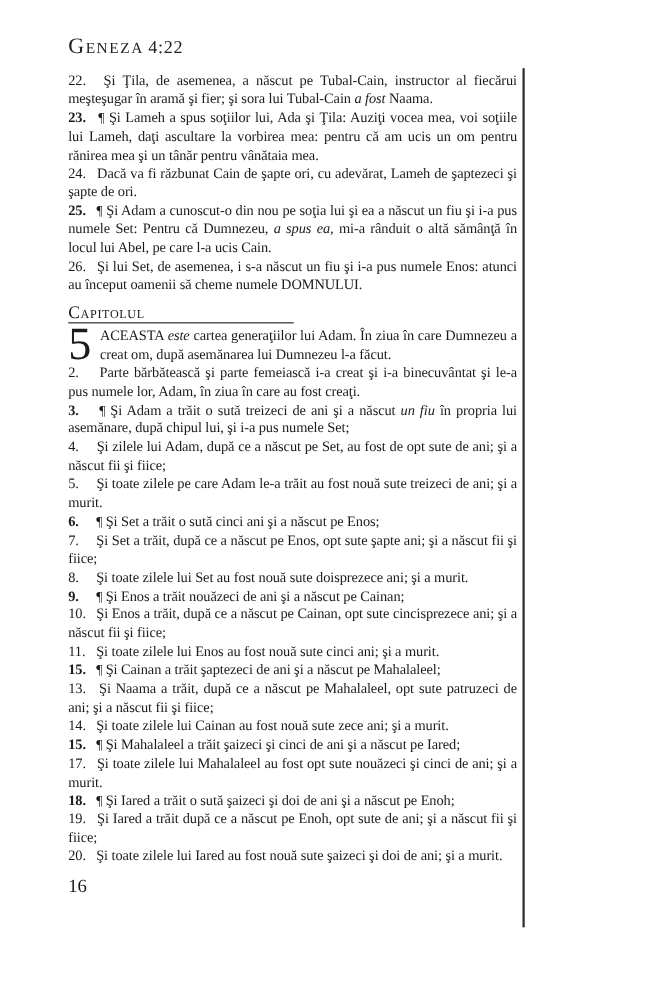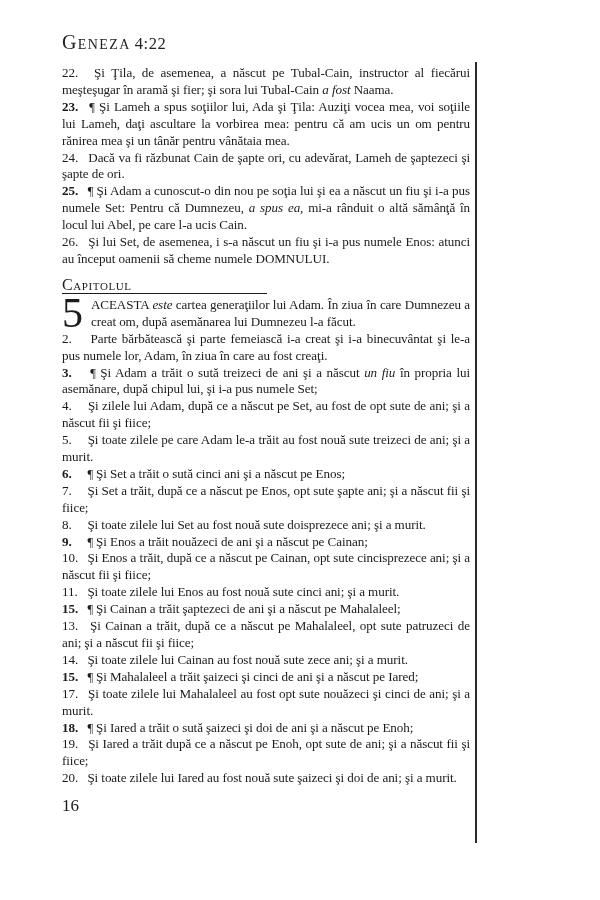--- a/index.html
+++ b/index.html
@@ -79,21 +79,21 @@
         <p class="verse"><span class="vnum bold">3.</span>&nbsp; <span class="pilcrow">¶ </span><span>Şi Adam a trăit o sută treizeci de ani şi a născut </span><i>un fiu</i><span> în propria lui asemănare, după chipul lui, şi i-a pus numele Set;</span></p>
         <p class="verse"><span class="vnum">4.</span>&nbsp; <span>Şi zilele lui Adam, după ce a născut pe Set, au fost de opt sute de ani; şi a născut fii şi fiice;</span></p>
         <p class="verse"><span class="vnum">5.</span>&nbsp; <span>Şi toate zilele pe care Adam le-a trăit au fost nouă sute treizeci de ani; şi a murit.</span></p>
         <p class="verse"><span class="vnum bold">6.</span>&nbsp; <span class="pilcrow">¶ </span><span>Şi Set a trăit o sută cinci ani şi a născut pe Enos;</span></p>
         <p class="verse"><span class="vnum">7.</span>&nbsp; <span>Şi Set a trăit, după ce a născut pe Enos, opt sute şapte ani; şi a născut fii şi fiice;</span></p>
         <p class="verse"><span class="vnum">8.</span>&nbsp; <span>Şi toate zilele lui Set au fost nouă sute doisprezece ani; şi a murit.</span></p>
         <p class="verse"><span class="vnum bold">9.</span>&nbsp; <span class="pilcrow">¶ </span><span>Şi Enos a trăit nouăzeci de ani şi a născut pe Cainan;</span></p>
         <p class="verse"><span class="vnum">10.</span>&nbsp; <span>Şi Enos a trăit, după ce a născut pe Cainan, opt sute cincisprezece ani; şi a născut fii şi fiice;</span></p>
         <p class="verse"><span class="vnum">11.</span>&nbsp; <span>Şi toate zilele lui Enos au fost nouă sute cinci ani; şi a murit.</span></p>
         <p class="verse"><span class="vnum bold">15.</span>&nbsp; <span class="pilcrow">¶ </span><span>Şi Cainan a trăit şaptezeci de ani şi a născut pe Mahalaleel;</span></p>
-        <p class="verse"><span class="vnum">13.</span>&nbsp; <span>Şi Cainan a trăit, după ce a născut pe Mahalaleel, opt sute patruzeci de ani; şi a născut fii şi fiice;</span></p>
+        <p class="verse"><span class="vnum">13.</span>&nbsp; <span>Şi Naama a trăit, după ce a născut pe Mahalaleel, opt sute patruzeci de ani; şi a născut fii şi fiice;</span></p>
         <p class="verse"><span class="vnum">14.</span>&nbsp; <span>Şi toate zilele lui Cainan au fost nouă sute zece ani; şi a murit.</span></p>
         <p class="verse"><span class="vnum bold">15.</span>&nbsp; <span class="pilcrow">¶ </span><span>Şi Mahalaleel a trăit şaizeci şi cinci de ani şi a născut pe Iared;</span></p>
         <p class="verse"><span class="vnum">17.</span>&nbsp; <span>Şi toate zilele lui Mahalaleel au fost opt sute nouăzeci şi cinci de ani; şi a murit.</span></p>
         <p class="verse"><span class="vnum bold">18.</span>&nbsp; <span class="pilcrow">¶ </span><span>Şi Iared a trăit o sută şaizeci şi doi de ani şi a născut pe Enoh;</span></p>
         <p class="verse"><span class="vnum">19.</span>&nbsp; <span>Şi Iared a trăit după ce a născut pe Enoh, opt sute de ani; şi a născut fii şi fiice;</span></p>
         <p class="verse"><span class="vnum">20.</span>&nbsp; <span>Şi toate zilele lui Iared au fost nouă sute şaizeci şi doi de ani; şi a murit.</span></p>
       </div>
     <div class="page-number">16</div>
   </div>
 </div>

